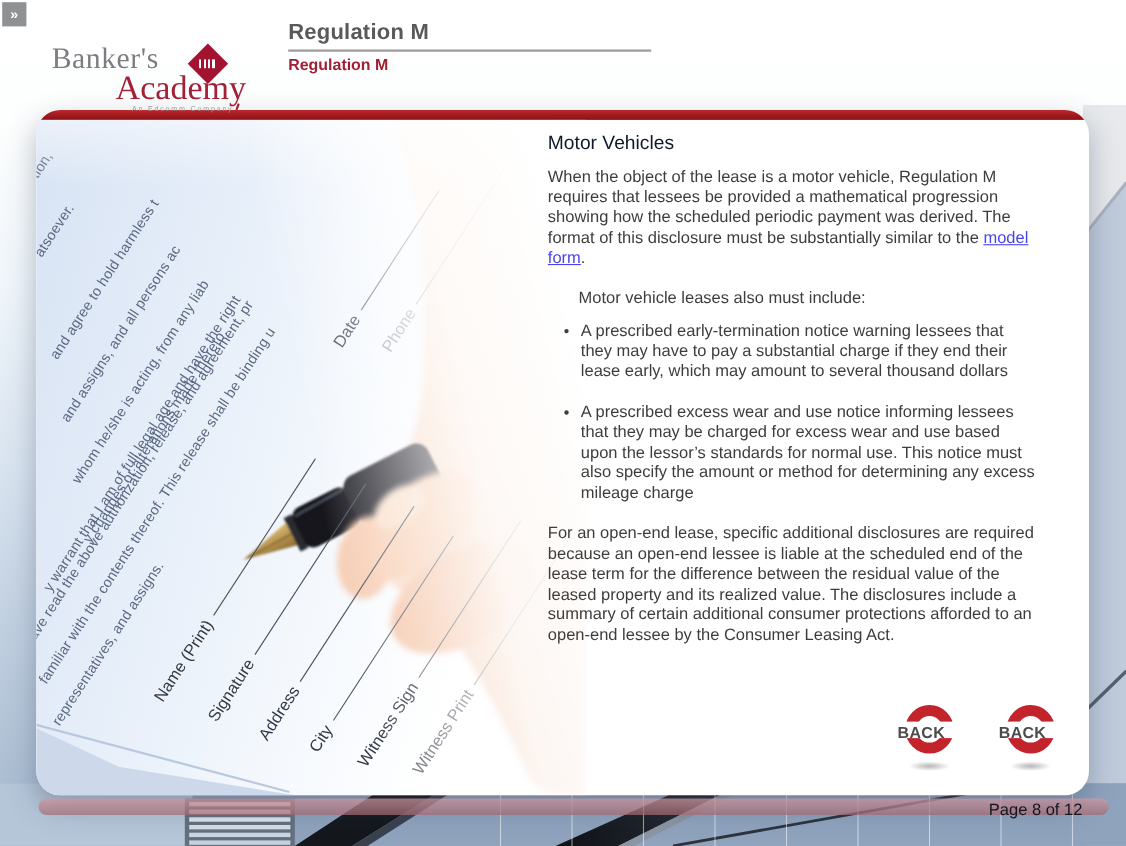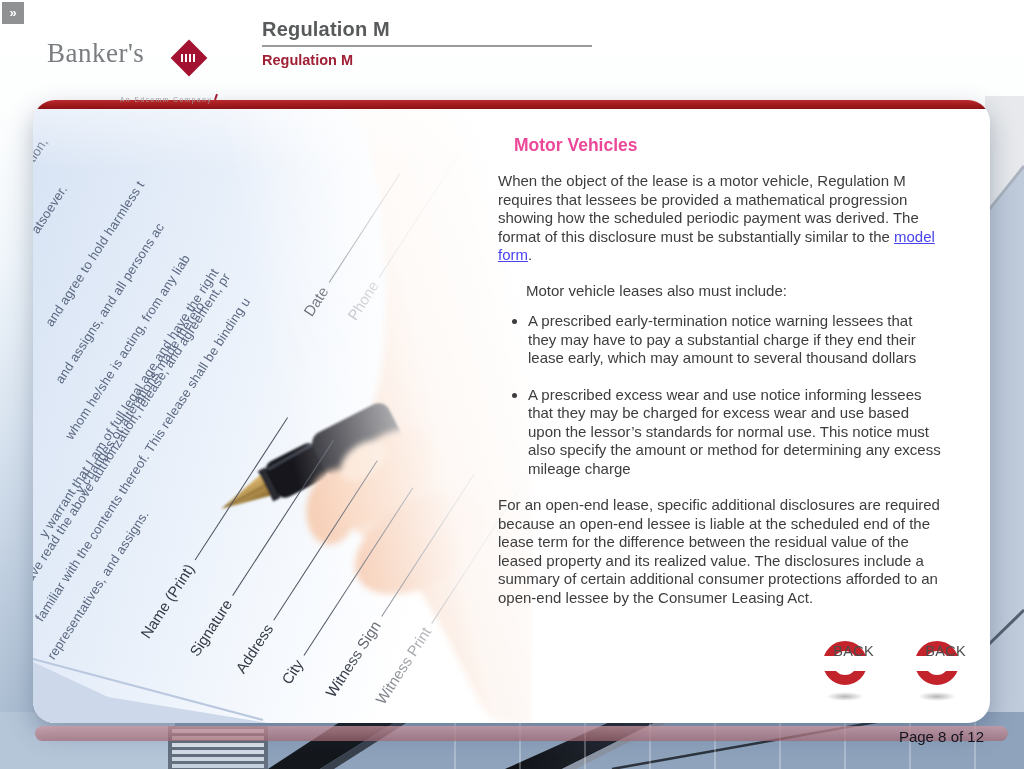--- a/index.html
+++ b/index.html
@@ -40,34 +40,34 @@
          background:linear-gradient(78deg,rgba(255,255,255,0) 50%,rgba(255,255,255,.85) 74%,#fff 92%),
                     linear-gradient(0deg,rgba(255,255,255,0) 90%,rgba(255,255,255,.5) 100%);}
   .frag{position:absolute;white-space:nowrap;transform:rotate(-57deg);transform-origin:0 0;
         font-size:13px;color:#5b6880;letter-spacing:.2px;}
   .field{position:absolute;white-space:nowrap;transform:rotate(-57deg);transform-origin:0 0;
         font-size:15px;color:#333945;}
   .field .ln{display:inline-block;height:0;border-top:1.4px solid #4c5260;margin-left:7px;vertical-align:4px;}
 
   
   .content{position:absolute;left:465px;top:18px;width:458px;color:#3d3d3d;font-size:15px;line-height:18.5px;}
-  .content h1{margin:16px;font-size:17.5px;line-height:22px;color:#ec4899;font-weight:bold;}
+  .content h1{margin:0;font-size:17.5px;line-height:22px;color:#0f172a;font-weight:normal;}
   .content p{margin:12px 0 0 0;}
   .content p.gap{margin-top:17px;margin-left:28px;}
   .content a{color:#4943ee;text-decoration:underline;cursor:pointer;}
   .content ul{margin:12px 12px 0 0;padding-left:30px;}
   .content li{margin-bottom:18px;}
 
   
   .nav{position:absolute;right:24px;top:540px;display:flex;gap:34px;}
   .navbtn{position:relative;width:58px;height:48px;cursor:pointer;}
   .navbtn .ring{position:absolute;left:7px;top:1px;width:24px;height:24px;border:10px solid #c3242c;border-radius:50%;}
   .navbtn .band{position:absolute;left:-2px;top:16px;width:62px;height:15px;background:#fff;}
-  .navbtn .lbl{position:absolute;left:0;top:3px;width:100%;text-align:right;
-               font-size:14.5px;font-weight:normal;color:#4c4c4c;letter-spacing:.3px;}
+  .navbtn .lbl{position:absolute;left:0;top:19px;width:100%;text-align:left;
+               font-size:14.5px;font-weight:bold;color:#4c4c4c;letter-spacing:.3px;}
   .navbtn::after{content:'';position:absolute;left:10px;bottom:-13px;width:38px;height:9px;border-radius:50%;
                background:radial-gradient(ellipse at center,rgba(110,110,115,.5),rgba(110,110,115,0) 70%);}
 
   
   .page-band{position:absolute;left:35px;top:726px;width:973px;height:15px;border-radius:9px;z-index:4;
         background:linear-gradient(180deg,rgba(207,152,160,.72),rgba(164,104,114,.7));
         text-align:right;line-height:21px;font-size:15px;color:#14141f;}
   .page-band span{padding-right:24px;}
 </style>
 </head>
@@ -122,20 +122,21 @@
 
   <div class="chrome-btn">
     <span>»</span>
   </div>
 
   <div class="logo">
     <div class="l1">Banker's</div>
     <div class="diamond">
         <i></i>
       </div>
+    <div class="l2">Academy</div>
     <div class="tag">An Edcomm Company</div>
     <div class="tick"></div>
   </div>
 
   <div class="title-block">
     <div class="course">Regulation M</div>
     <div class="rule"></div>
     <div class="page">Regulation M</div>
   </div>
 

